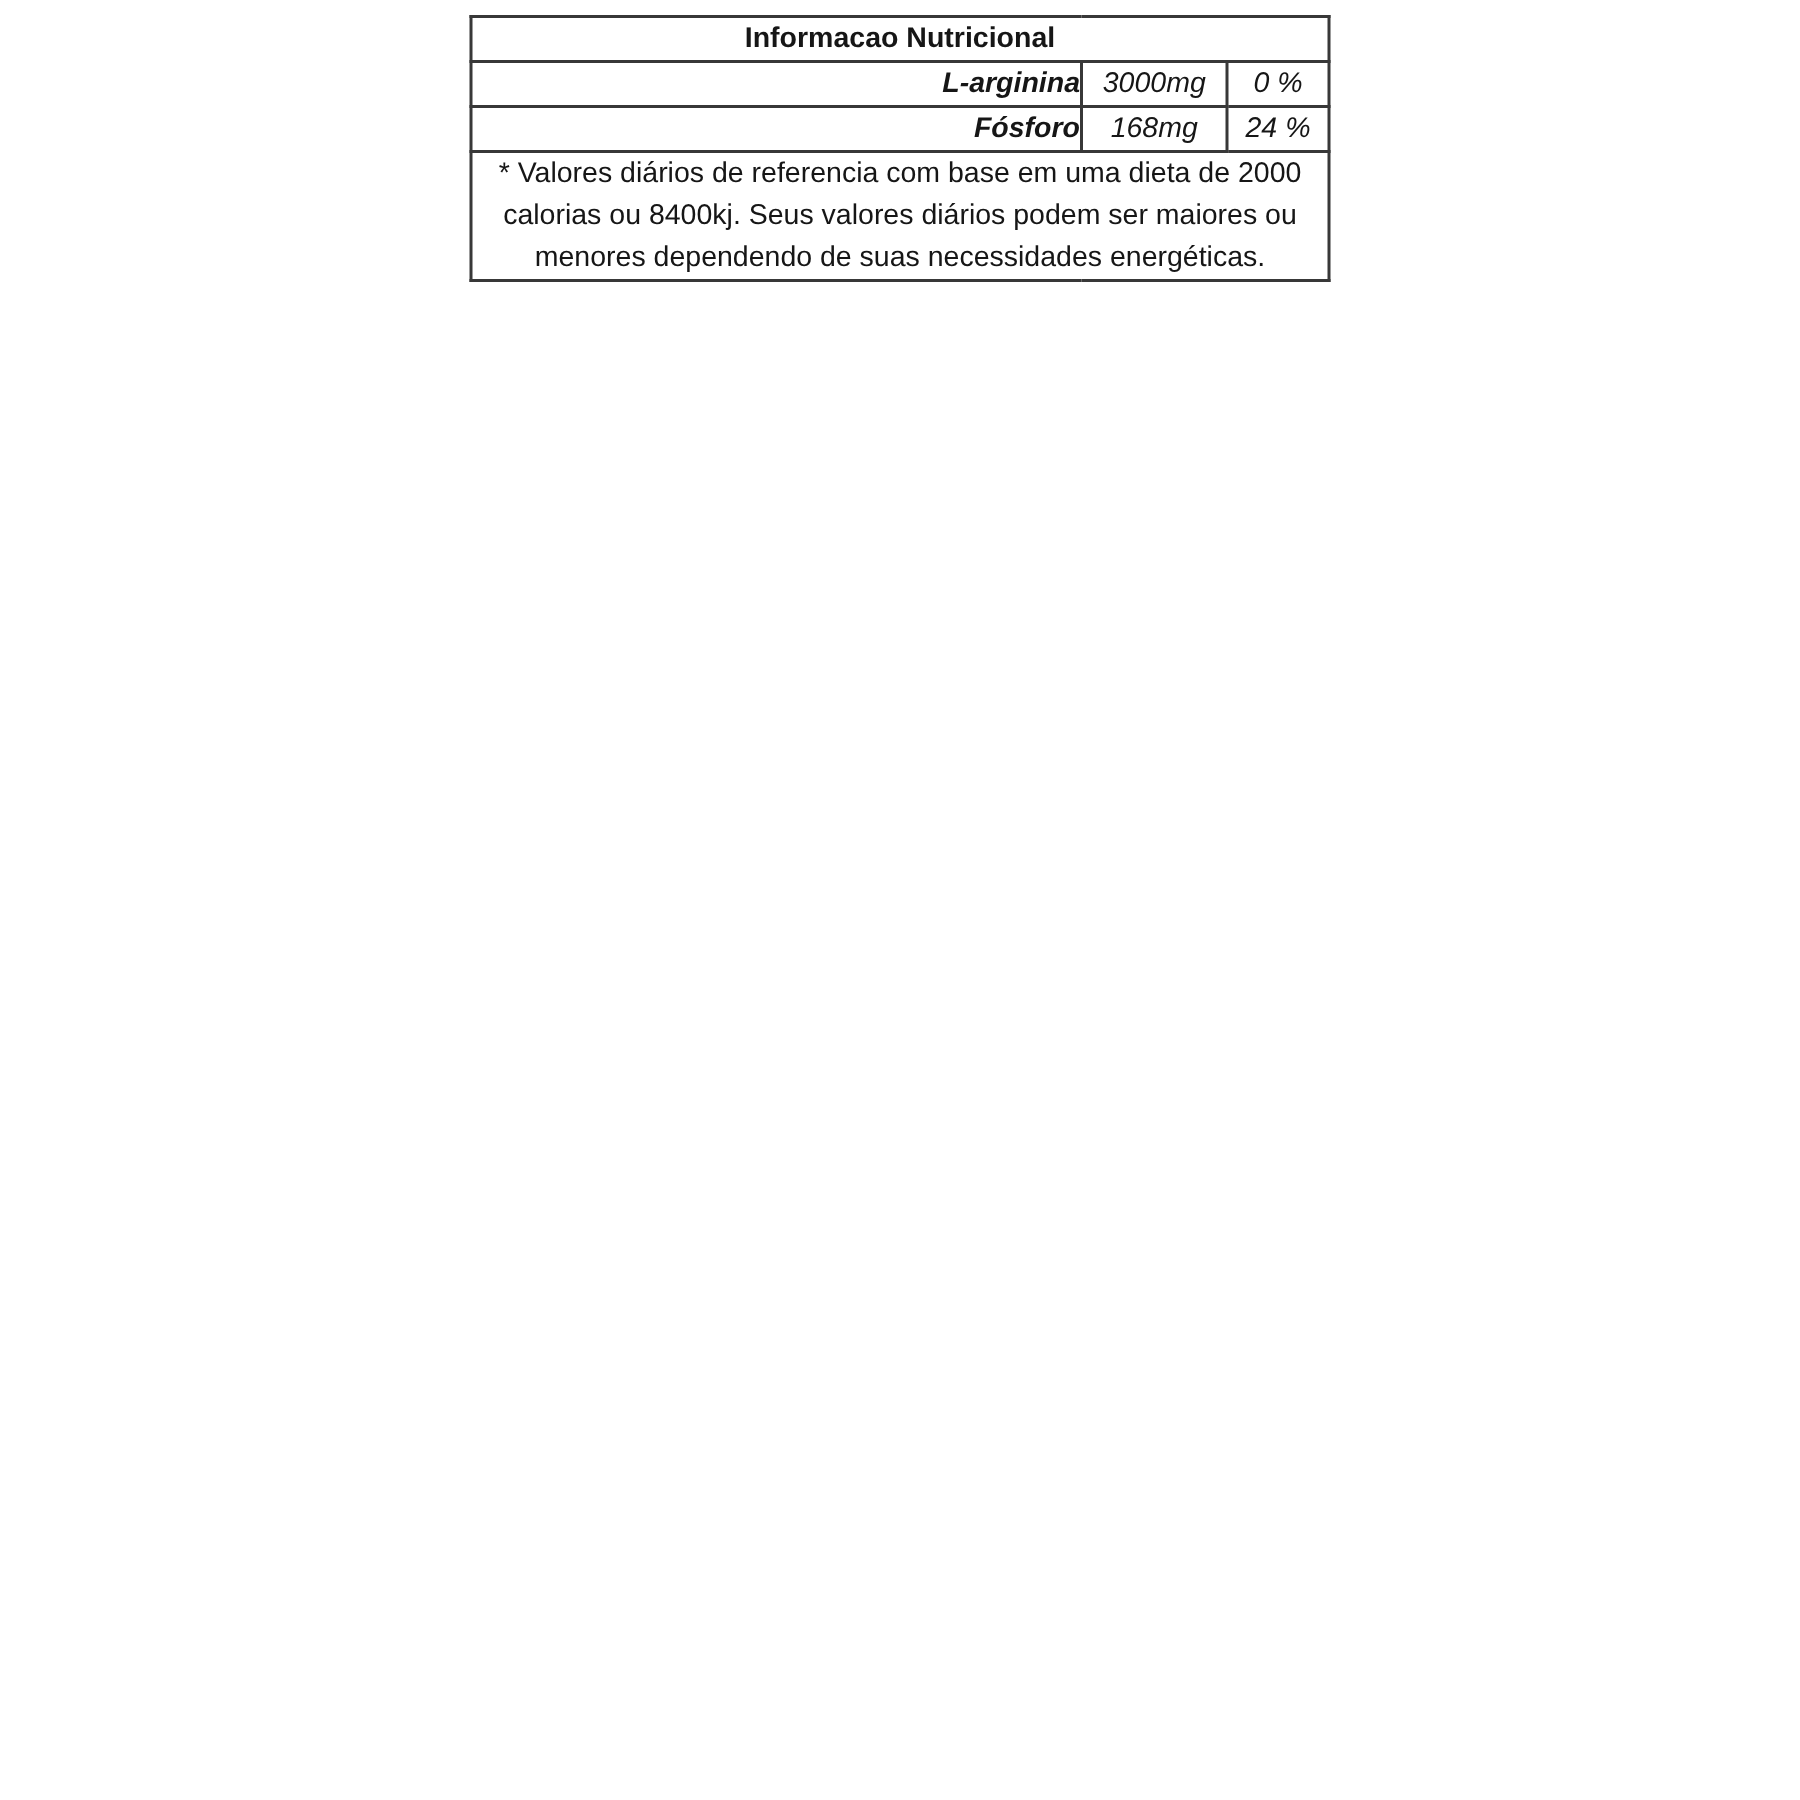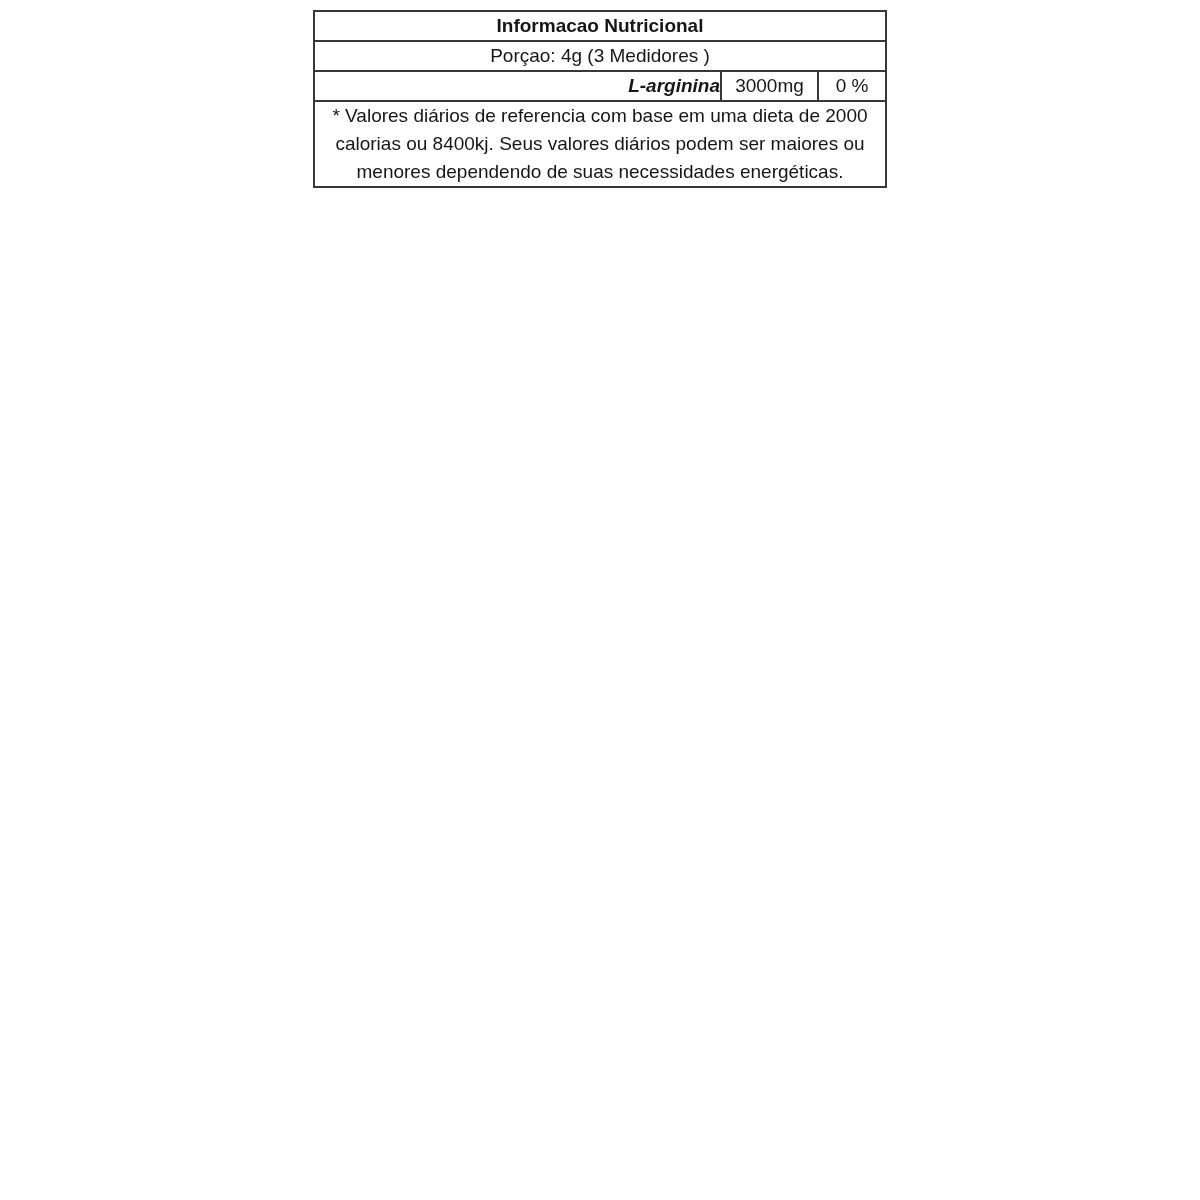--- a/index.html
+++ b/index.html
@@ -37,20 +37,21 @@
   td.name-cell {
     font-weight: bold;
     text-align: right;
     padding-left: 3px;
     white-space: nowrap;
     font-style: italic;
   }
   td.value-cell {
     text-align: center;
     white-space: nowrap;
+    font-style: italic;
   }
   td.footnote-cell {
     padding: 1px 3px 2px 3px;
     text-align: center;
     white-space: normal;
     line-height: 28px;
     height: auto;
   }
 </style>
 </head>
@@ -61,25 +62,27 @@
     <colgroup>
       <col style="width:407px">
       <col style="width:97px">
       <col style="width:68px">
     </colgroup>
     <tbody>
       <tr>
         <td colspan="3" class="center bold">Informacao Nutricional</td>
       </tr>
       <tr>
-        <td colspan="3" class="center">Porçao: 4g (3 Medidores )</td>
-      </tr>
-      <tr>
         <td class="name-cell">L-arginina</td>
         <td class="value-cell">3000mg</td>
         <td class="value-cell">0 %</td>
+      </tr>
+      <tr>
+        <td class="name-cell">Fósforo</td>
+        <td class="value-cell">168mg</td>
+        <td class="value-cell">24 %</td>
       </tr>
       <tr>
         <td colspan="3" class="footnote-cell">* Valores diários de referencia com base em uma dieta de 2000 calorias ou 8400kj. Seus valores diários podem ser maiores ou menores dependendo de suas necessidades energéticas.</td>
       </tr>
     </tbody>
   </table>
 </div>
 
 </body></html>

